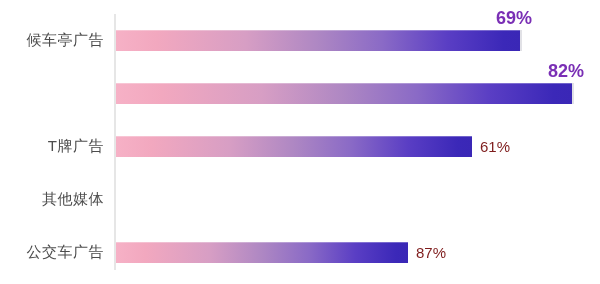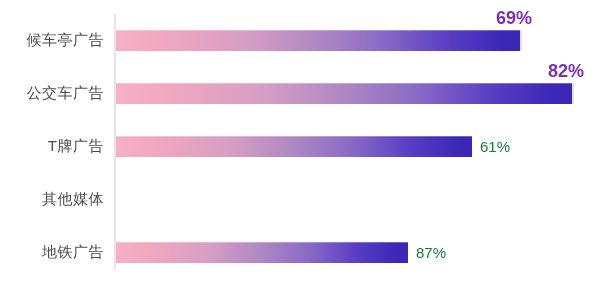--- a/index.html
+++ b/index.html
@@ -80,21 +80,21 @@
   .value-label {
     position: absolute;
     white-space: nowrap;
     font-size: 15px;
   }
   .value-label.inline {
     top: 16px;
     height: 21px;
     display: flex;
     align-items: center;
-    color: #15803d;
+    color: #7f1d1d;
     font-weight: 400;
   }
   .value-label.above {
     top: -6px;
     color: #7a2fb5;
     font-weight: bold;
     font-size: 18px;
   }
 </style>
 </head>
@@ -107,41 +107,40 @@
   <div class="bar-row" style="top:14px;">
     <div class="cat-label">候车亭广告</div>
     <div class="bar-track" style="width:456px;">
       <div class="bar" style="width:404px;"></div>
       <div class="bar-cap" style="left:404px;"></div>
       <div class="value-label above" style="left:380px;">69%</div>
     </div>
   </div>
 
   <div class="bar-row" style="top:67px;">
-    <div class="cat-label">公交车广告</div>
     <div class="bar-track" style="width:456px;">
       <div class="bar" style="width:456px;"></div>
       <div class="bar-cap" style="left:456px;"></div>
       <div class="value-label above" style="left:432px;">82%</div>
     </div>
   </div>
 
   <div class="bar-row" style="top:120px;">
     <div class="cat-label">T牌广告</div>
     <div class="bar-track" style="width:456px;">
       <div class="bar" style="width:356px;"></div>
       <div class="value-label inline" style="left:364px;">61%</div>
     </div>
   </div>
 
   <div class="bar-row" style="top:173px;">
     <div class="cat-label">其他媒体</div>
   </div>
 
   <div class="bar-row" style="top:226px;">
-    <div class="cat-label">地铁广告</div>
+    <div class="cat-label">公交车广告</div>
     <div class="bar-track" style="width:456px;">
       <div class="bar" style="width:292px;"></div>
       <div class="value-label inline" style="left:300px;">87%</div>
     </div>
   </div>
 
 </div>
 
 </body></html>

